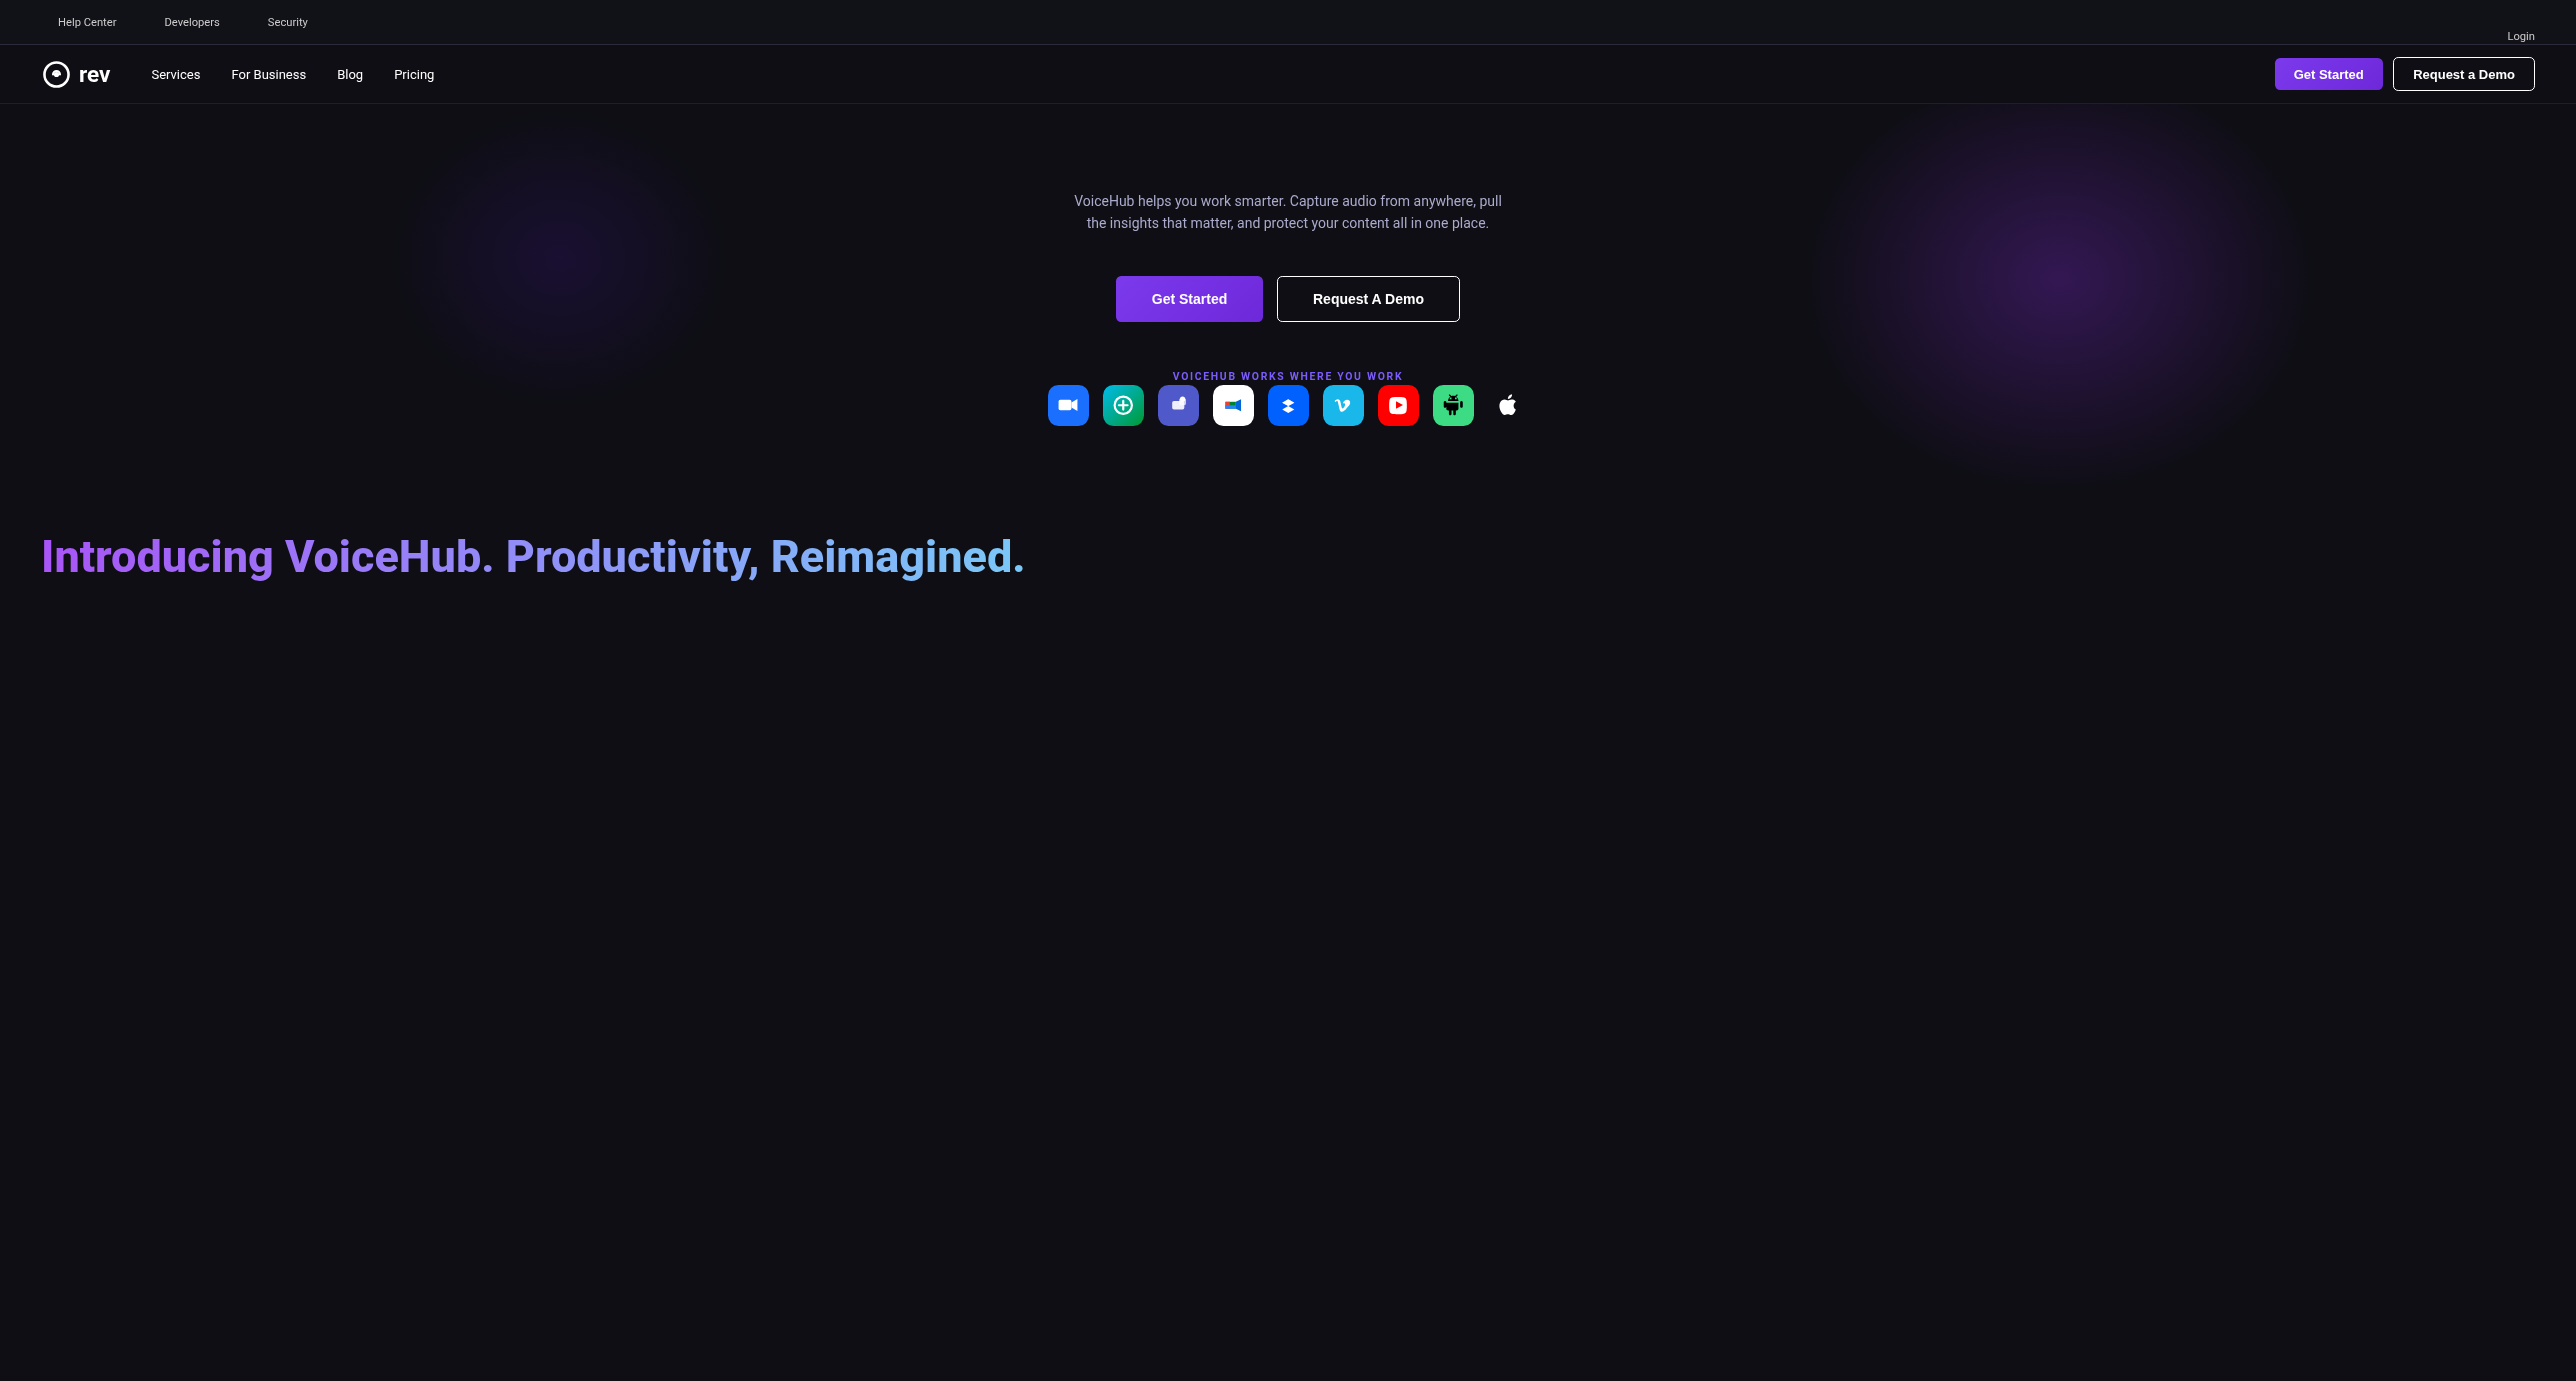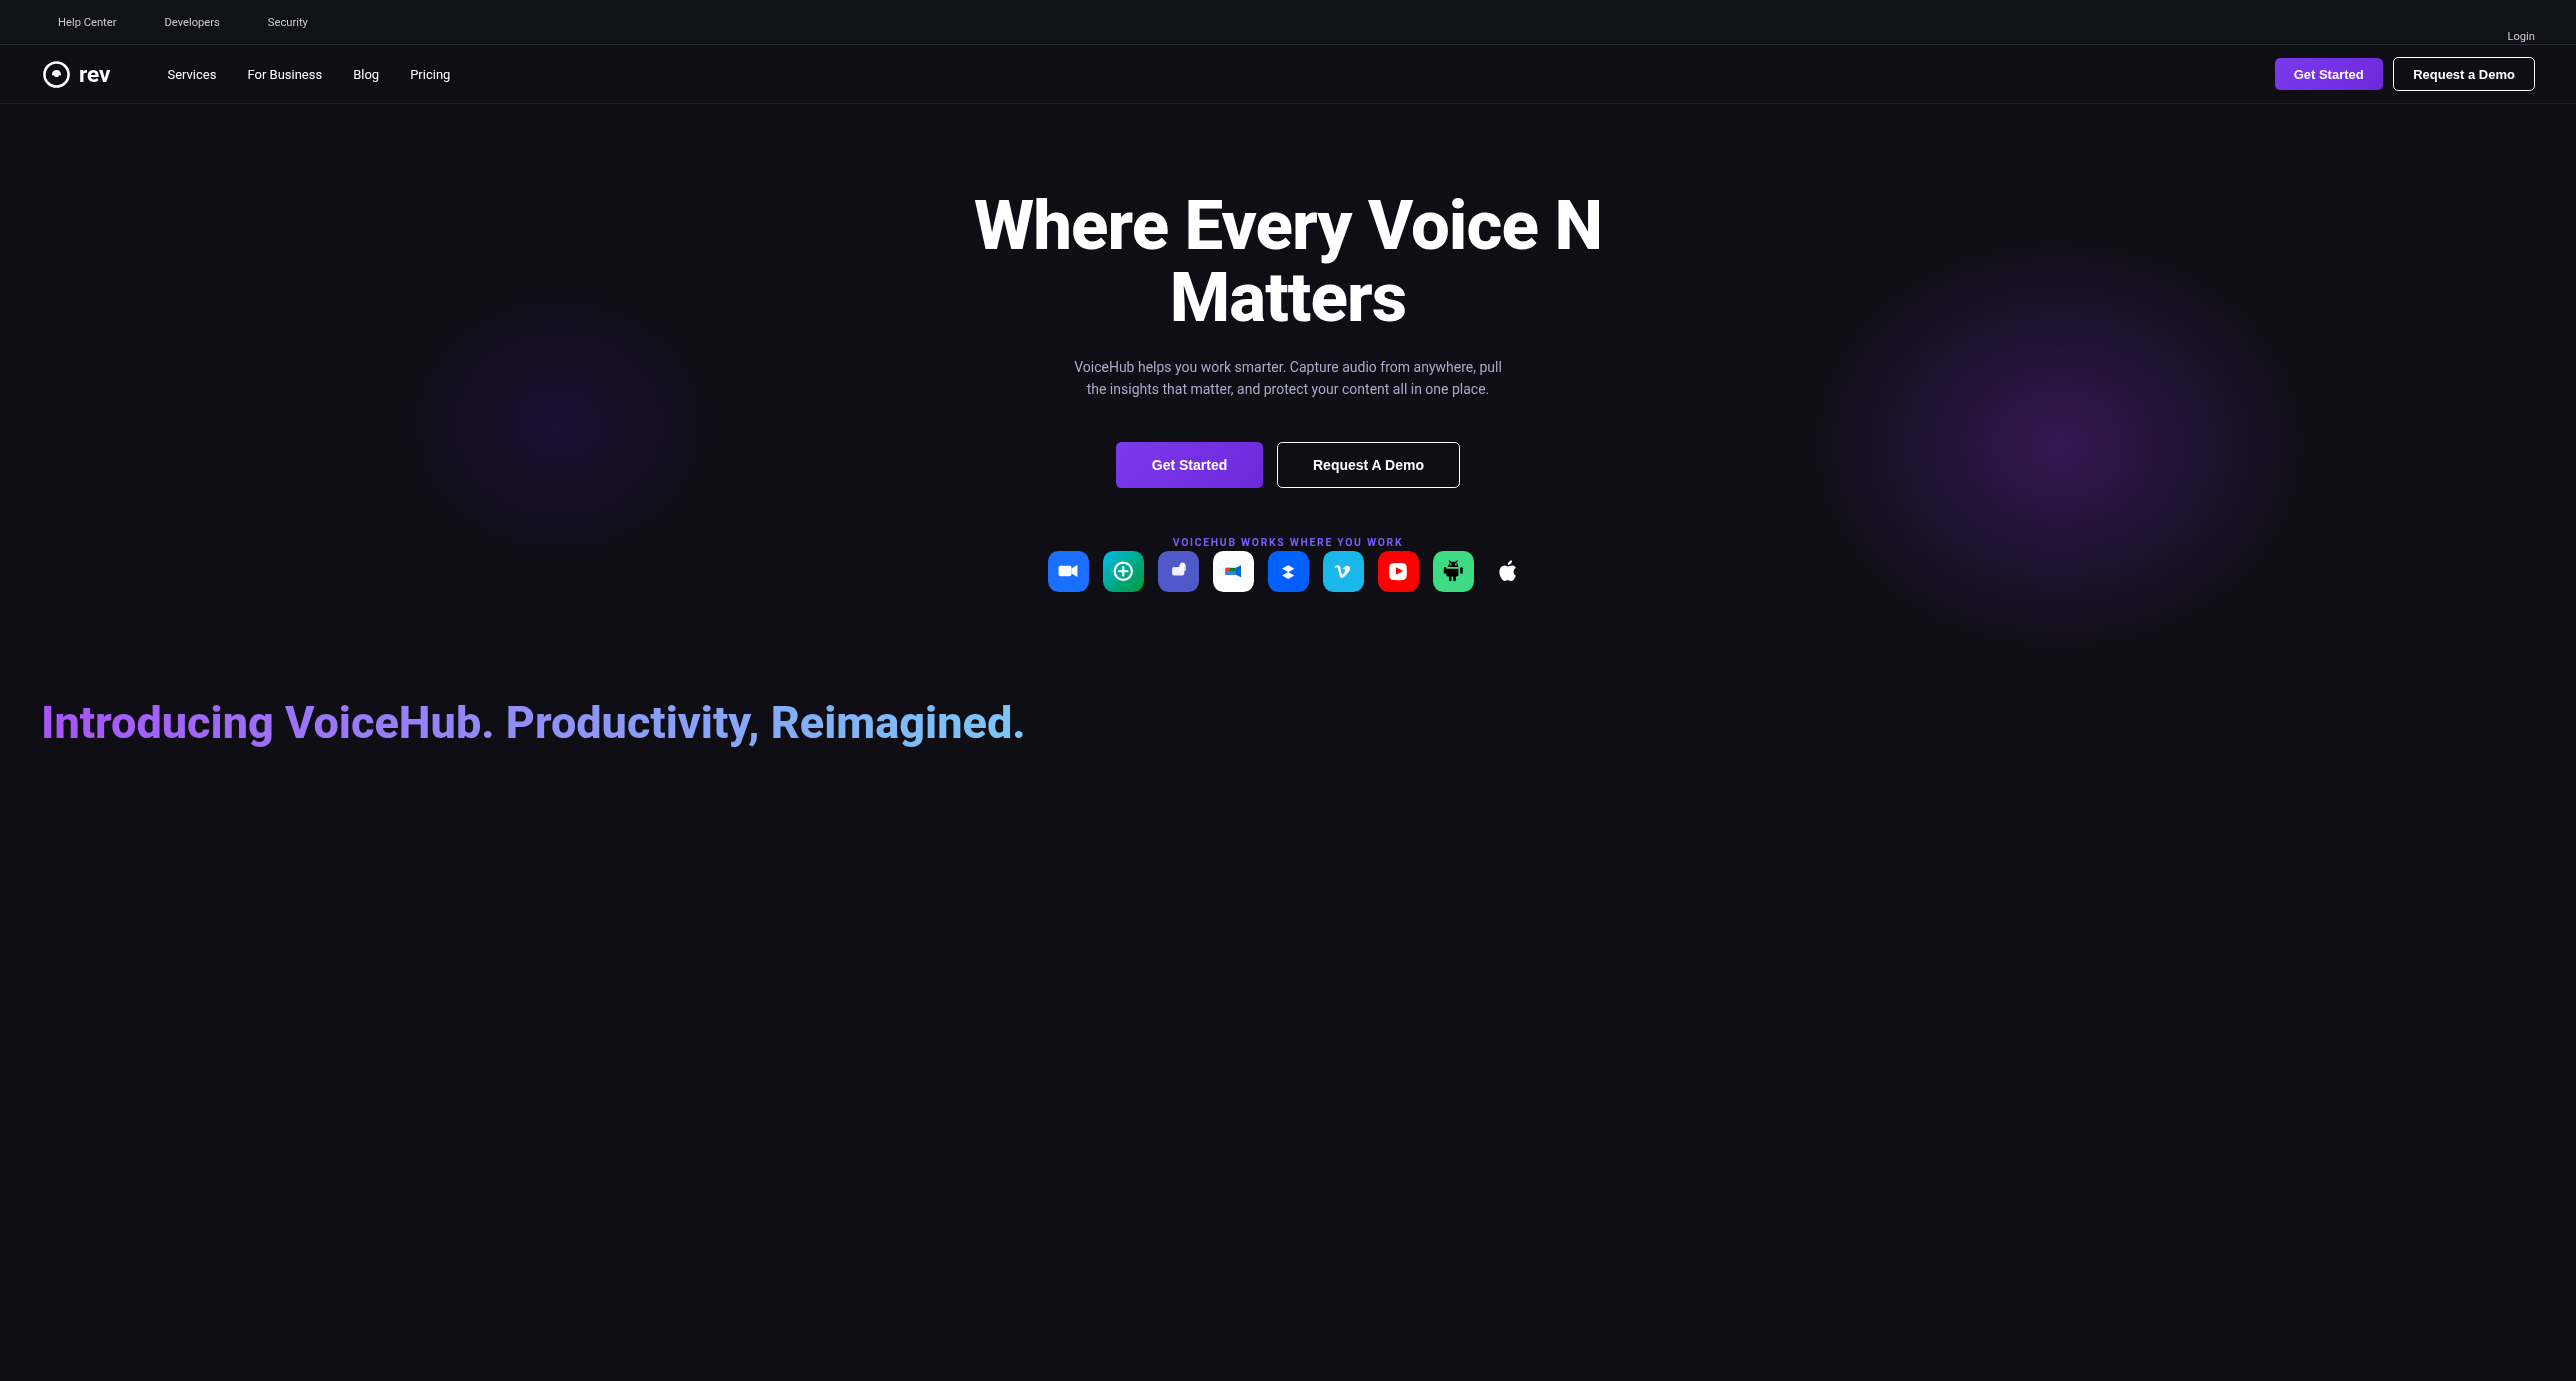--- a/index.html
+++ b/index.html
@@ -51,21 +51,21 @@
       display: flex;
       align-items: center;
       justify-content: space-between;
       padding: 0 41px;
       height: 59px;
     }
 
     .nav-left {
       display: flex;
       align-items: center;
-      gap: 57px;
+      gap: 41px;
     }
 
     .logo {
       display: flex;
       align-items: center;
       gap: 7px;
       font-size: 22.5px;
       font-weight: 700;
       color: #ffffff;
       cursor: pointer;
@@ -295,21 +295,20 @@
       <a class="nav-link">Pricing</a>
     </div>
   </div>
   <div class="nav-right">
     <button class="btn-get-started">Get Started</button>
     <button class="btn-request-demo">Request a Demo</button>
   </div>
 </nav>
 
 <section class="hero">
-  <h1 class="hero-title">Where Every Voice N Matters</h1>
   <p class="hero-subtitle">VoiceHub helps you work smarter. Capture audio from anywhere, pull the insights that matter, and protect your content all in one place.</p>
 
   <div class="hero-buttons">
     <button class="hero-btn-primary">Get Started</button>
     <button class="hero-btn-secondary">Request A Demo</button>
   </div>
 
   <div class="works-where">
     <span class="works-where-label">VOICEHUB WORKS WHERE YOU WORK</span>
     <div class="integration-icons">

